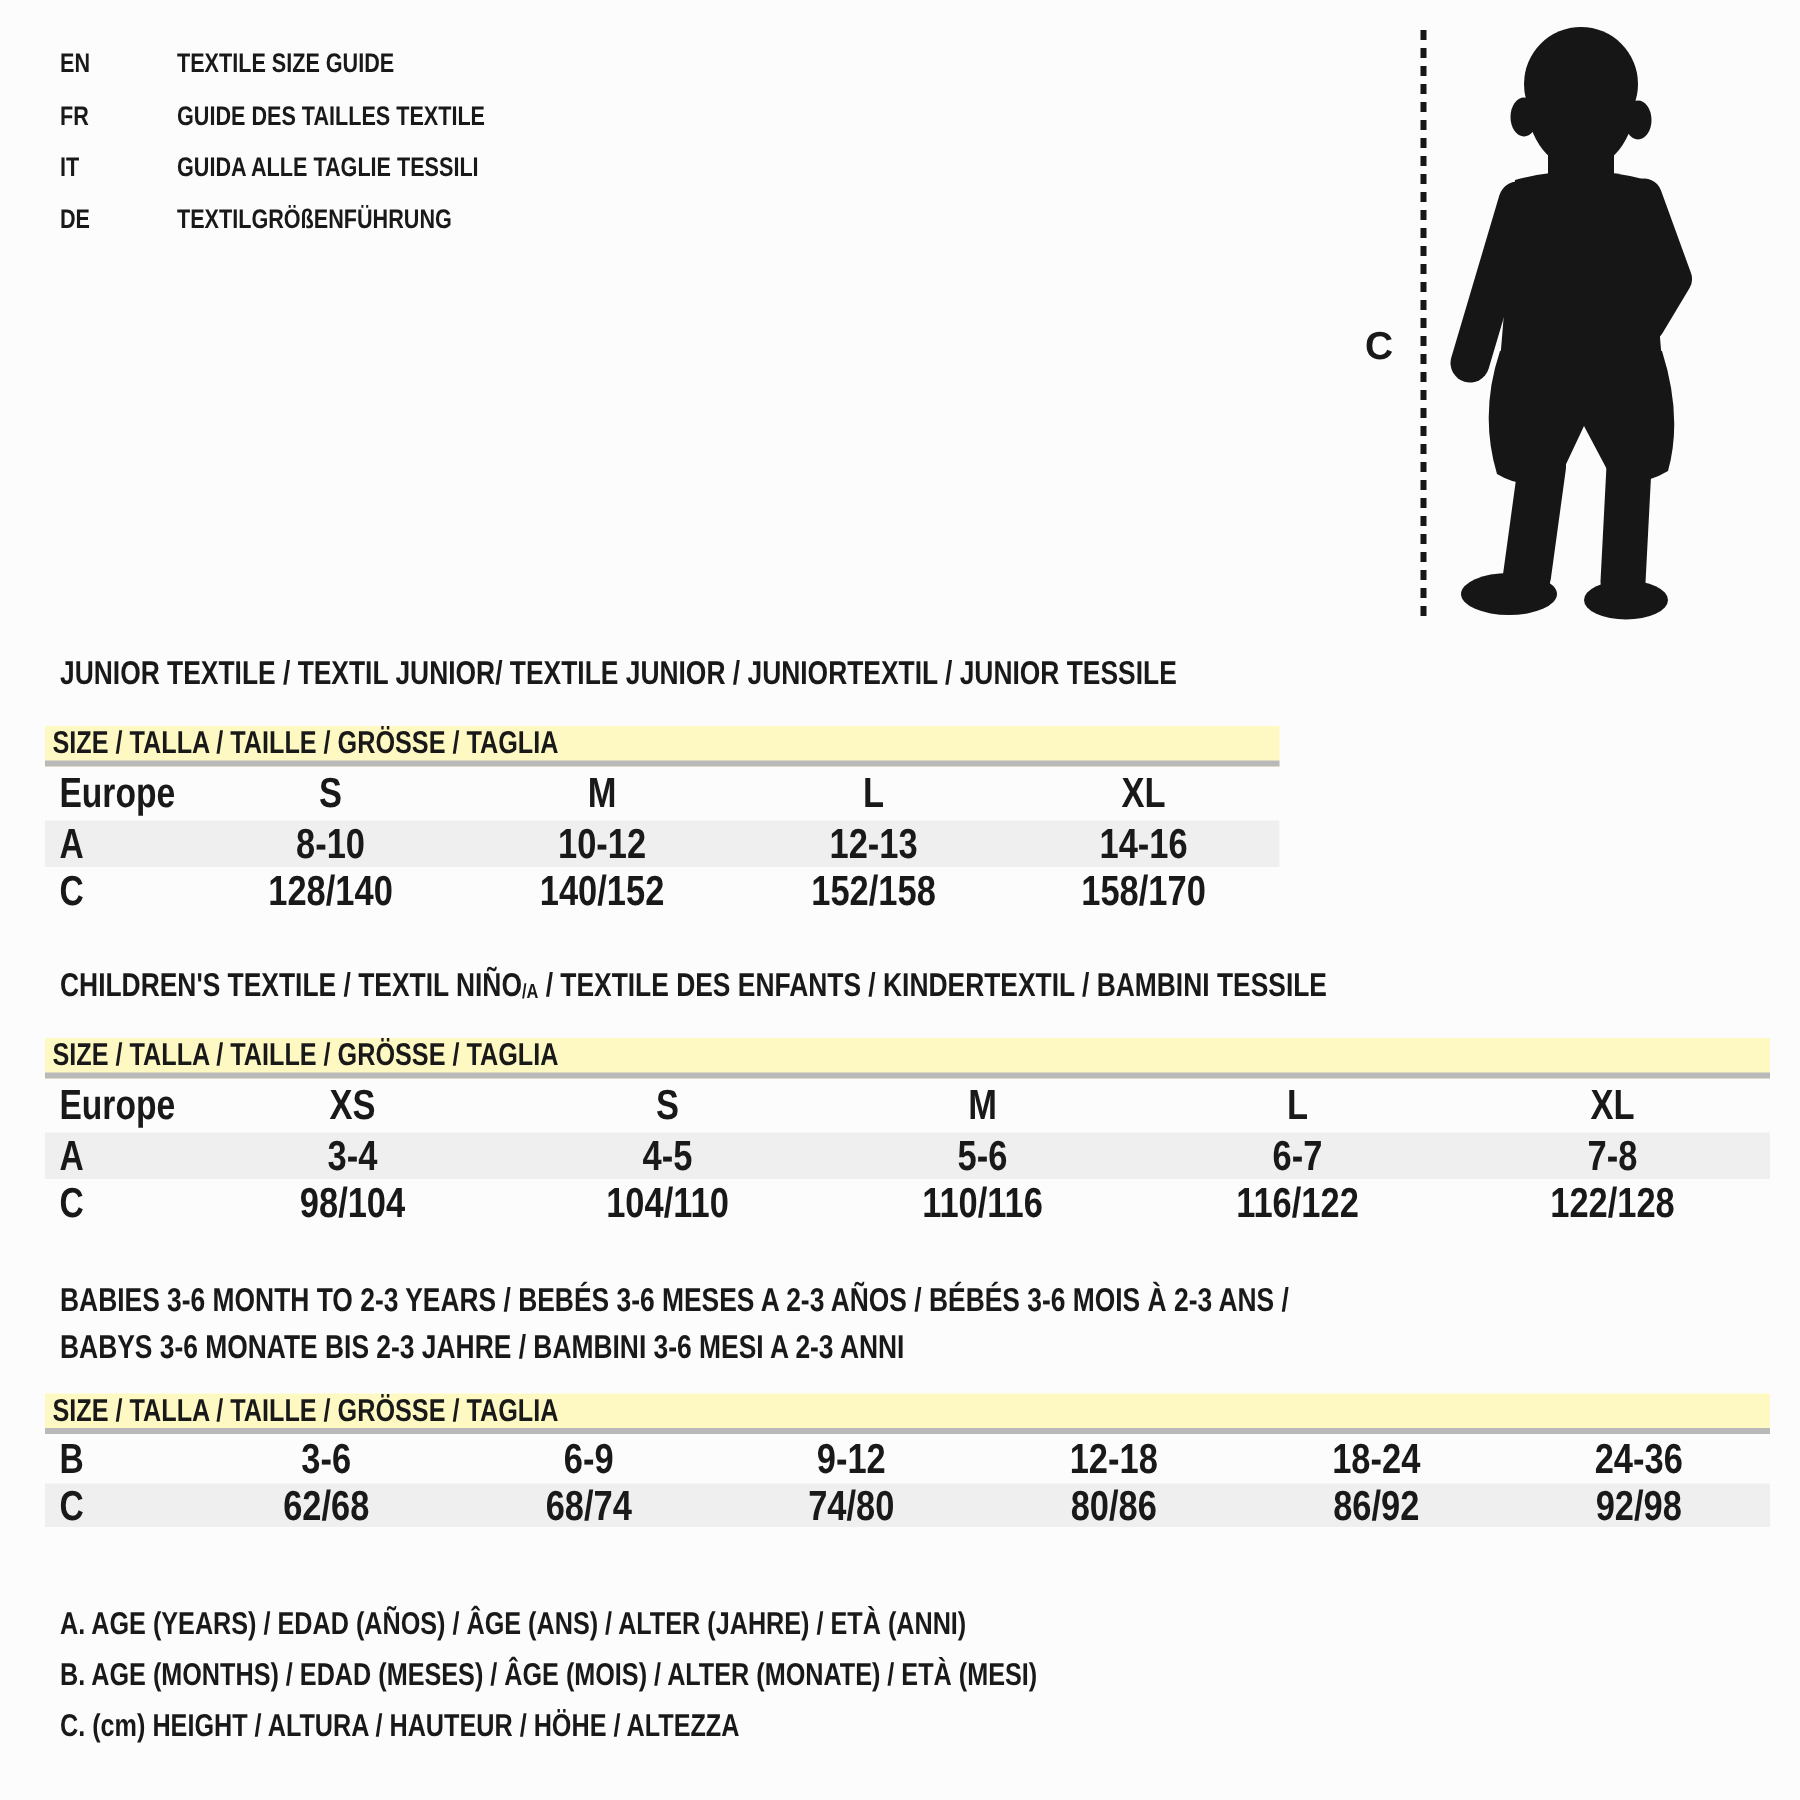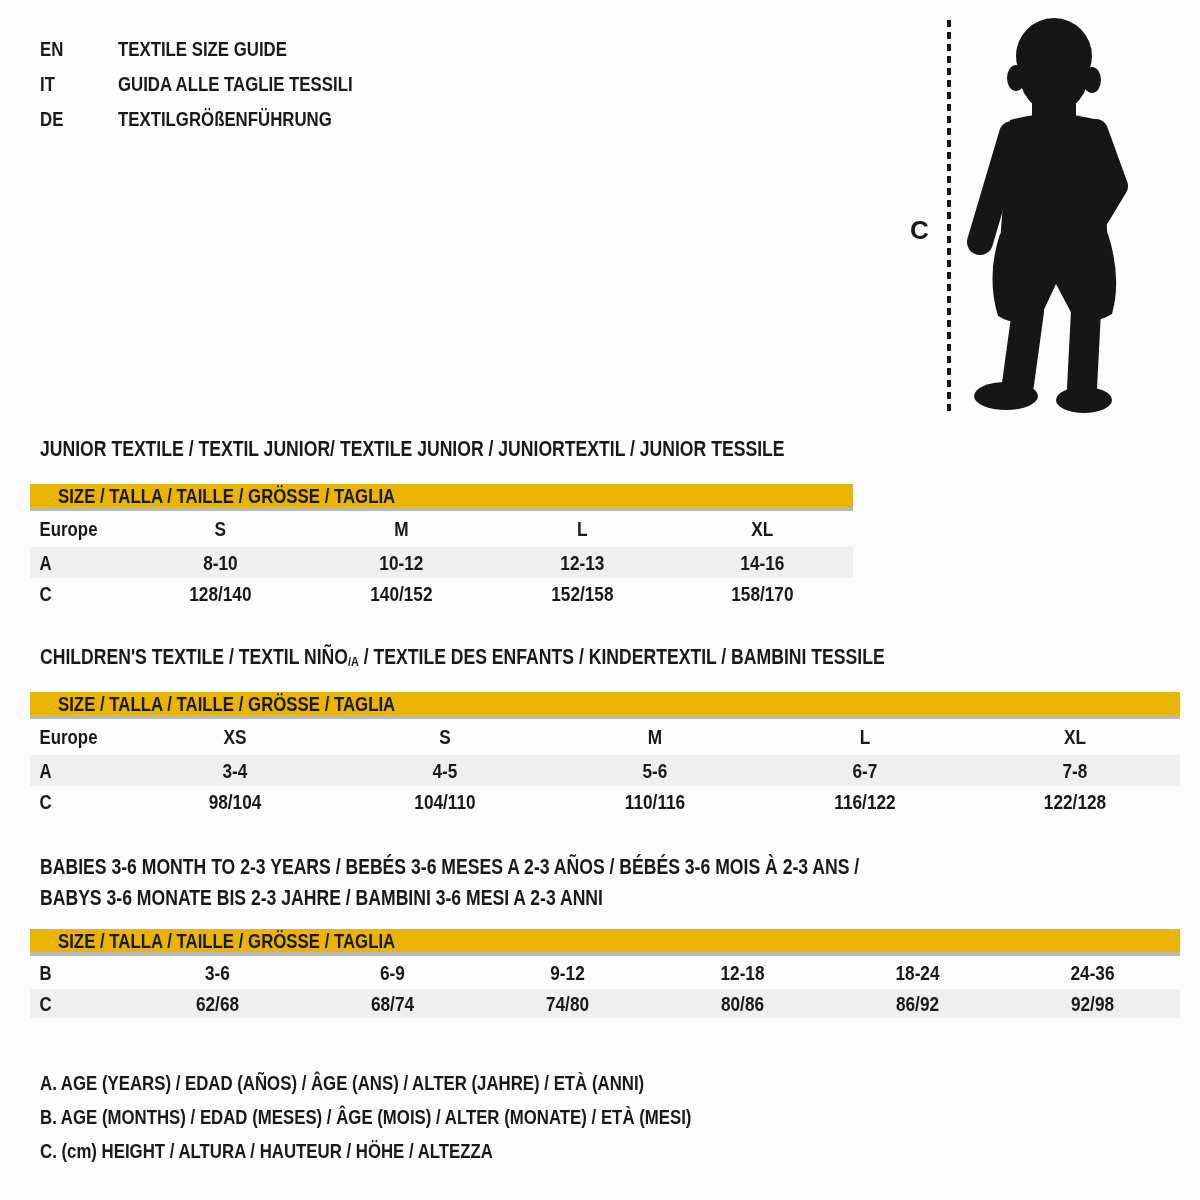--- a/index.html
+++ b/index.html
@@ -7,37 +7,37 @@
     position:relative; width:1200px; height:1200px;
     background:#fcfcfc; color:#191919; overflow:hidden;
     font-family:"Liberation Sans", sans-serif; font-weight:700;
   }
   
   .tx  { display:inline-block; transform:scaleX(0.8);  transform-origin:0 50%;  white-space:nowrap; }
   .txc { transform:scaleX(0.82); transform-origin:50% 50%; white-space:nowrap; }
 
   
   .langs { position:absolute; left:40px; top:32px; }
-  .lang-row { display:flex; height:34.7px; align-items:center; font-size:21px; }
+  .lang-row { display:flex; height:34.7px; align-items:flex-start; font-size:18px; }
   .lang-code { display:inline-block; width:78px; transform:scaleX(0.8); transform-origin:0 50%; }
 
   
   .measure-line { position:absolute; left:947px; top:20px; width:4px; height:396px;
     background:repeating-linear-gradient(to bottom,#161616 0 7px,transparent 7px 12px); }
   .c-label { position:absolute; left:910px; top:215px; font-size:26px; }
   .toddler { position:absolute; left:966px; top:16px; }
 
   
   .sec-h { position:absolute; left:40px; font-size:22px; }
 
   
   .tbl { position:absolute; left:30px; }
-  .bar { height:23px; background:#eab308; border-bottom:4px solid #b9b9b9;
-         display:flex; align-items:center; padding-left:28px; font-size:21px; }
-  .trow { display:flex; align-items:center; font-size:21px; }
+  .bar { height:23px; background:#fef9c3; border-bottom:4px solid #b9b9b9;
+         display:flex; align-items:center; padding-left:5px; font-size:21px; }
+  .trow { display:flex; align-items:center; font-size:28px; }
   .shade { background:#efefef; }
   .lblcell { width:100px; padding-left:12px; box-sizing:border-box;
              transform:scaleX(0.8); transform-origin:0 50%; white-space:nowrap; }
   .vcell { flex:1; text-align:center; }
   .h36 { height:36px; } .h33 { height:33px; } .h32 { height:32px; }
   .h31 { height:31px; } .h29 { height:29px; }
 
   .subs { font-size:0.62em; vertical-align:-0.12em; }
 
   
@@ -45,20 +45,24 @@
 </style>
 </head>
 <body>
 
 <div class="page">
 
   <div class="langs">
     <div class="lang-row">
       <span class="lang-code">EN</span>
       <span class="tx">TEXTILE SIZE GUIDE</span>
+    </div>
+    <div class="lang-row">
+      <span class="lang-code">FR</span>
+      <span class="tx">GUIDE DES TAILLES TEXTILE</span>
     </div>
     <div class="lang-row">
       <span class="lang-code">IT</span>
       <span class="tx">GUIDA ALLE TAGLIE TESSILI</span>
     </div>
     <div class="lang-row">
       <span class="lang-code">DE</span>
       <span class="tx">TEXTILGRÖßENFÜHRUNG</span>
     </div>
   </div>

